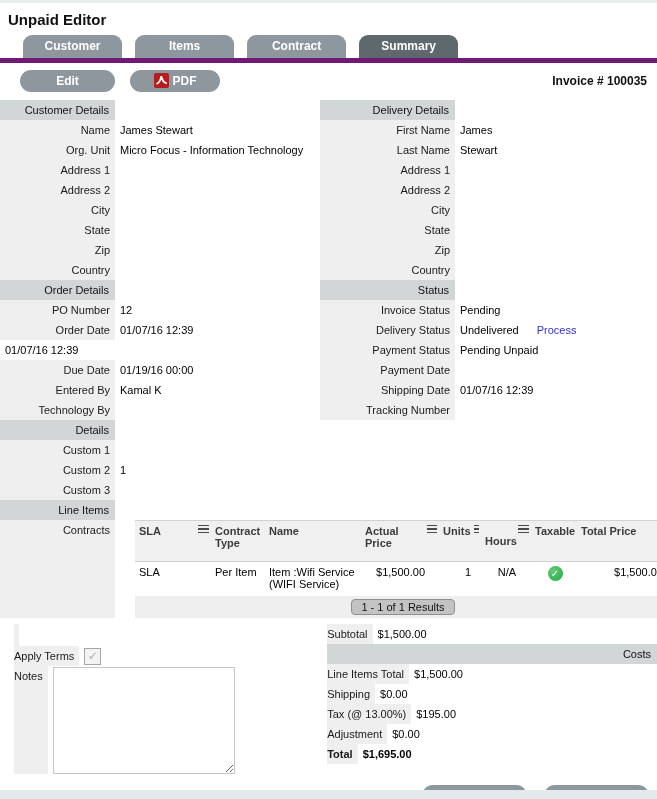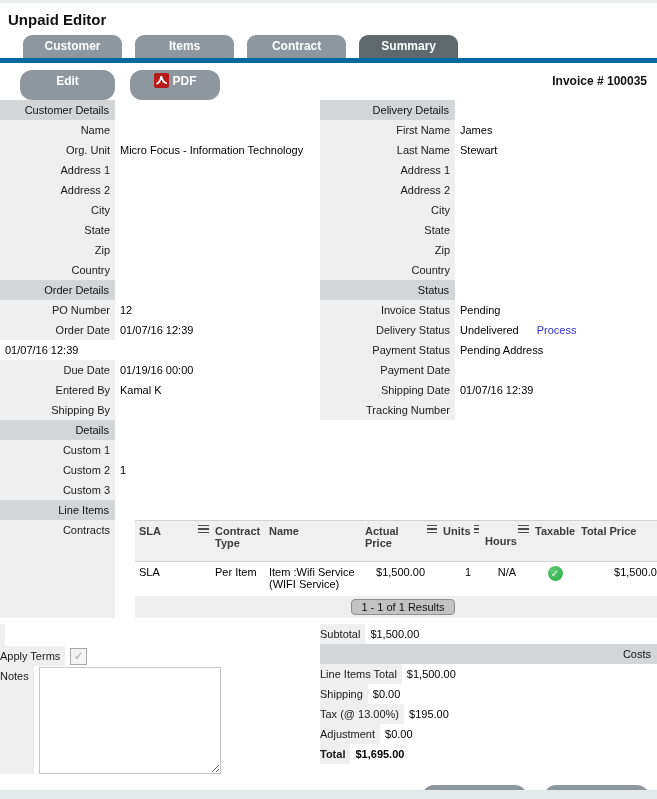--- a/index.html
+++ b/index.html
@@ -5,28 +5,28 @@
   html,body{margin:0;padding:0;}
   body{
     width:657px;height:799px;background:#ffffff;overflow:hidden;
     font-family:"Liberation Sans","DejaVu Sans",sans-serif;font-size:11px;color:#000;
   }
   .top-strip{height:3px;background:#e9edee;}
   .bottom-strip{height:9px;background:#e3eaec;position:absolute;bottom:0;left:0;right:0;}
   .page{position:relative;width:657px;height:799px;}
   .page-title{font-size:15px;font-weight:bold;color:#111;padding:8px 0 7px 8px;}
   
-  .tabbar{padding-left:23px;border-bottom:5px solid #0369a1;height:23px;}
+  .tabbar{padding-left:23px;border-bottom:5px solid #701a75;height:23px;}
   .tab{display:inline-block;width:99px;height:23px;line-height:23px;text-align:center;
        background:#8e979d;color:#fff;font-weight:bold;font-size:12px;
        border-radius:9px 9px 0 0;margin-right:10px;vertical-align:bottom;cursor:pointer;}
   .tab.active{background:#5e686d;}
   
   .toolbar{height:24px;padding:7px 10px 6px 20px;}
-  .pill-btn{display:inline-block;height:30px;line-height:22px;background:#8e979d;color:#fff;
+  .pill-btn{display:inline-block;height:22px;line-height:22px;background:#8e979d;color:#fff;
             font-weight:bold;font-size:12px;text-align:center;border-radius:12px;
             vertical-align:middle;cursor:pointer;}
   .edit-btn{width:95px;}
   .pdf-btn{width:90px;margin-left:12px;}
   .pdf-btn svg{vertical-align:-3px;margin-right:4px;}
   .invoice-no{float:right;font-weight:bold;font-size:12px;color:#111;padding-top:4px;}
   
   .cols{display:flex;}
   .col-left{width:318px;}
   .col-right{width:337px;margin-left:2px;}
@@ -59,21 +59,21 @@
   .check-icon{display:inline-block;width:15px;height:15px;border-radius:50%;
     background:radial-gradient(circle at 35% 30%,#5ecb74,#27a845);color:#fff;font-size:10px;
     line-height:15px;text-align:center;font-weight:bold;}
   .check-icon::after{content:"✓";}
   .pagination-bar{width:536px;background:#efefef;text-align:center;margin-top:2px;
     padding:3px 0;box-sizing:border-box;}
   .page-pill{display:inline-block;background:#c3c3c3;border:1px solid #8f8f8f;border-radius:4px;
     padding:1px 9px;font-size:11px;color:#111;}
   
   .bottom-flex{display:flex;margin-top:6px;}
-  .bottom-left{width:318px;}
+  .bottom-left{width:318px;margin-left:14px;}
   .bottom-right{width:337px;margin-left:2px;}
   .spacer-row{height:22px;}
   .notes-row .kv-label{height:108px;line-height:20px;}
   .notes-row .kv-value{padding-top:1px;}
   textarea.notes{width:176px;height:101px;resize:both;border:1px solid #c6c6c6;
     font-family:"Liberation Sans","DejaVu Sans",sans-serif;font-size:11px;outline:none;}
   .checkbox{width:15px;height:15px;border:1px solid #a6a6a6;background:#f3f3f3;
     color:#a9adb0;font-size:12px;line-height:14px;text-align:center;font-weight:bold;
     display:inline-block;margin-top:2px;}
   .costs-rows .kv-row:last-child .kv-label,
@@ -105,20 +105,21 @@
     <span class="invoice-no">Invoice # 100035</span>
   </div>
 
   <div class="cols">
     <div class="col-left">
       <div class="section-header">Customer Details</div>
       <div>
 
           <div class="kv-row">
             <div class="kv-label">Name</div>
+            <div class="kv-value">James Stewart</div>
           </div>
 
           <div class="kv-row">
             <div class="kv-label">Org. Unit</div>
             <div class="kv-value">Micro Focus - Information Technology</div>
           </div>
 
           <div class="kv-row">
             <div class="kv-label">Address 1</div>
             <div class="kv-value"></div>
@@ -170,21 +171,21 @@
             <div class="kv-label">Due Date</div>
             <div class="kv-value">01/19/16 00:00</div>
           </div>
 
           <div class="kv-row">
             <div class="kv-label">Entered By</div>
             <div class="kv-value">Kamal K</div>
           </div>
 
           <div class="kv-row">
-            <div class="kv-label">Shipping By</div>
+            <div class="kv-label">Technology By</div>
             <div class="kv-value"></div>
           </div>
         </div>
       <div class="section-header">Details</div>
       <div>
 
           <div class="kv-row">
             <div class="kv-label">Custom 1</div>
             <div class="kv-value"></div>
           </div>
@@ -253,21 +254,21 @@
             <div class="kv-value"><span>Pending</span><span class="kv-link"></span></div>
           </div>
 
           <div class="kv-row">
             <div class="kv-label">Delivery Status</div>
             <div class="kv-value"><span>Undelivered</span><span class="kv-link">Process</span></div>
           </div>
 
           <div class="kv-row">
             <div class="kv-label">Payment Status</div>
-            <div class="kv-value"><span>Pending Address</span><span class="kv-link"></span></div>
+            <div class="kv-value"><span>Pending Unpaid</span><span class="kv-link"></span></div>
           </div>
 
           <div class="kv-row">
             <div class="kv-label">Payment Date</div>
             <div class="kv-value"><span></span><span class="kv-link"></span></div>
           </div>
 
           <div class="kv-row">
             <div class="kv-label">Shipping Date</div>
             <div class="kv-value"><span>01/07/16 12:39</span><span class="kv-link"></span></div>

